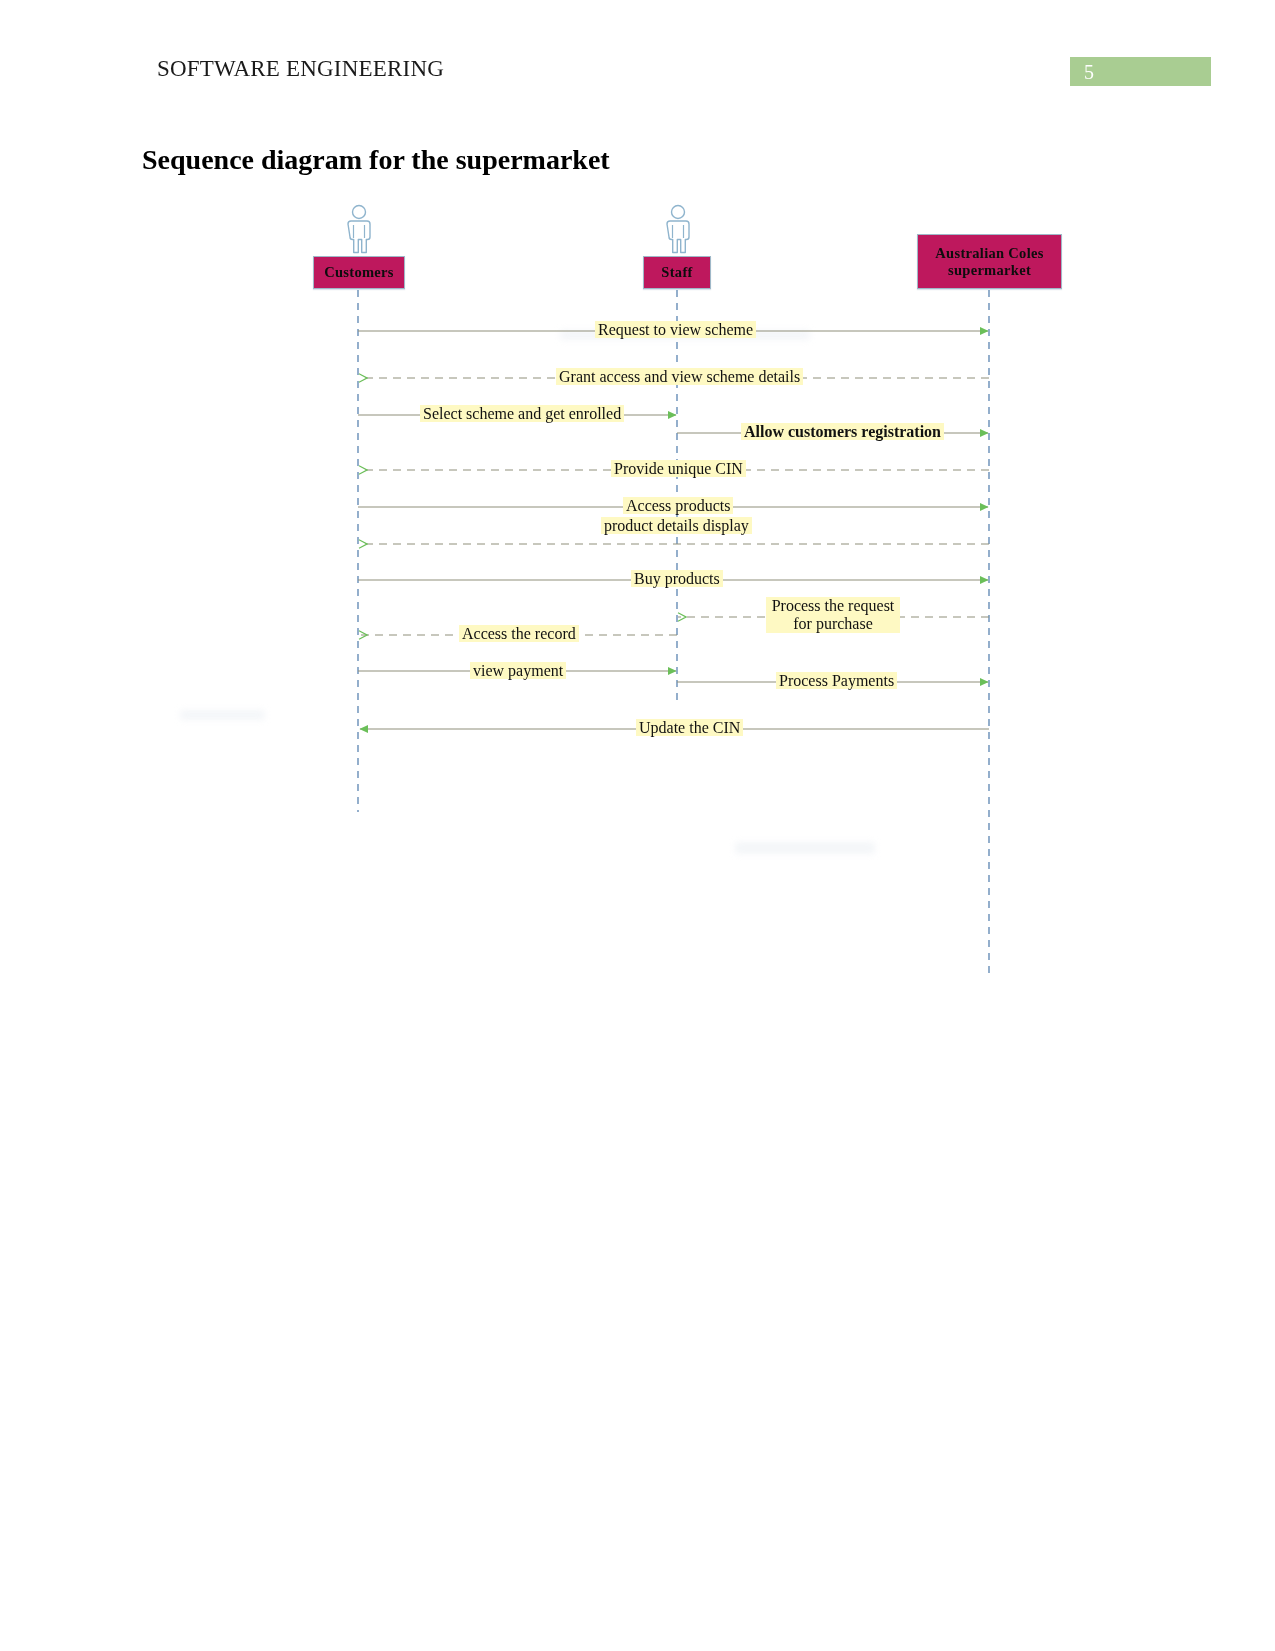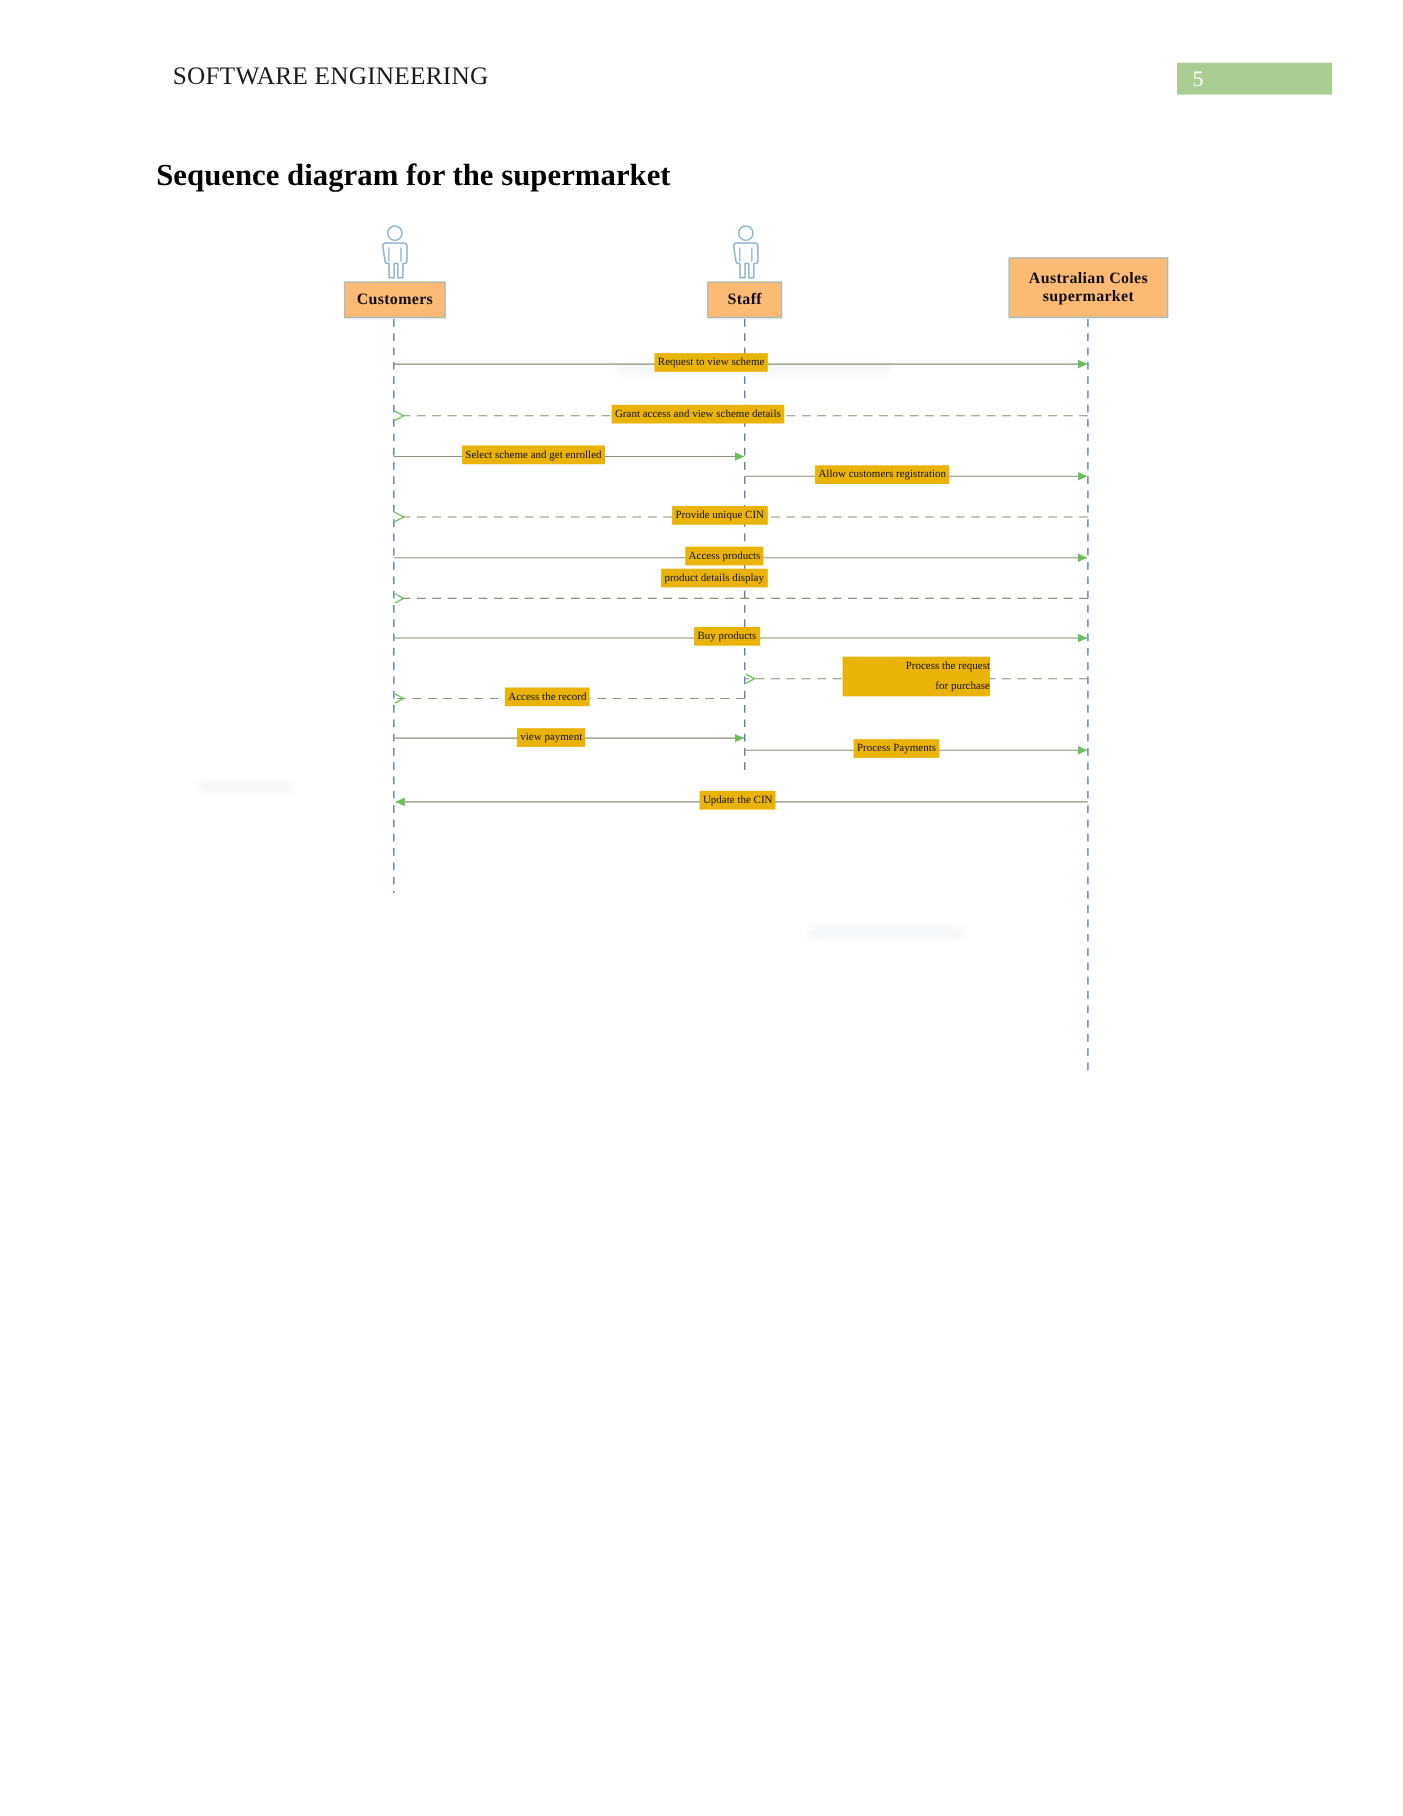--- a/index.html
+++ b/index.html
@@ -74,21 +74,21 @@
   #diagram-svg {
     position: absolute;
     left: 0;
     top: 0;
   }
 
   
   .lifeline-head {
     position: absolute;
     box-sizing: border-box;
-    background: #fdba74;
+    background: #be185d;
     border: 1px solid #9fb8c8;
     text-align: center;
     font-weight: bold;
     font-size: 14.5px;
     color: #0d0d0d;
     display: flex;
     align-items: center;
     justify-content: center;
     letter-spacing: 0.3px;
     box-shadow: 0 1px 1px rgba(120,150,180,0.25);
@@ -98,27 +98,27 @@
     padding: 0 4px;
   }
 
   .actor-icon {
     position: absolute;
   }
 
   
   .msg-label {
     position: absolute;
-    font-size: 10px;
+    font-size: 16px;
     color: #111111;
-    background: #eab308;
+    background: #fef9c3;
     white-space: nowrap;
     padding: 0 3px;
     line-height: 17px;
-    text-align: right;
+    text-align: center;
   }
   .msg-label.two-line {
     white-space: normal;
     line-height: 18px;
   }
 
   
   .smudge {
     position: absolute;
     background: #e9eef3;
@@ -223,21 +223,21 @@
     <span class="head-label">Australian Coles</span>
     <span class="head-label">supermarket</span>
   </div>
 
   <div class="msg-label" style="left:595px; top:131px;">Request to view scheme</div>
 
   <div class="msg-label" style="left:556px; top:178px;">Grant access and view scheme details</div>
 
   <div class="msg-label" style="left:420px; top:215px;">Select scheme and get enrolled</div>
 
-  <div class="msg-label" style="left:741px; top:233px;">Allow customers registration</div>
+  <div class="msg-label" style="left:741px; top:233px;font-weight:bold;">Allow customers registration</div>
 
   <div class="msg-label" style="left:611px; top:270px;">Provide unique CIN</div>
 
   <div class="msg-label" style="left:623px; top:307px;">Access products</div>
 
   <div class="msg-label" style="left:601px; top:327px;">product details display</div>
 
   <div class="msg-label" style="left:631px; top:380px;">Buy products</div>
 
   <div class="msg-label two-line" style="left:766px; top:407px; width:134px; padding:0;">

